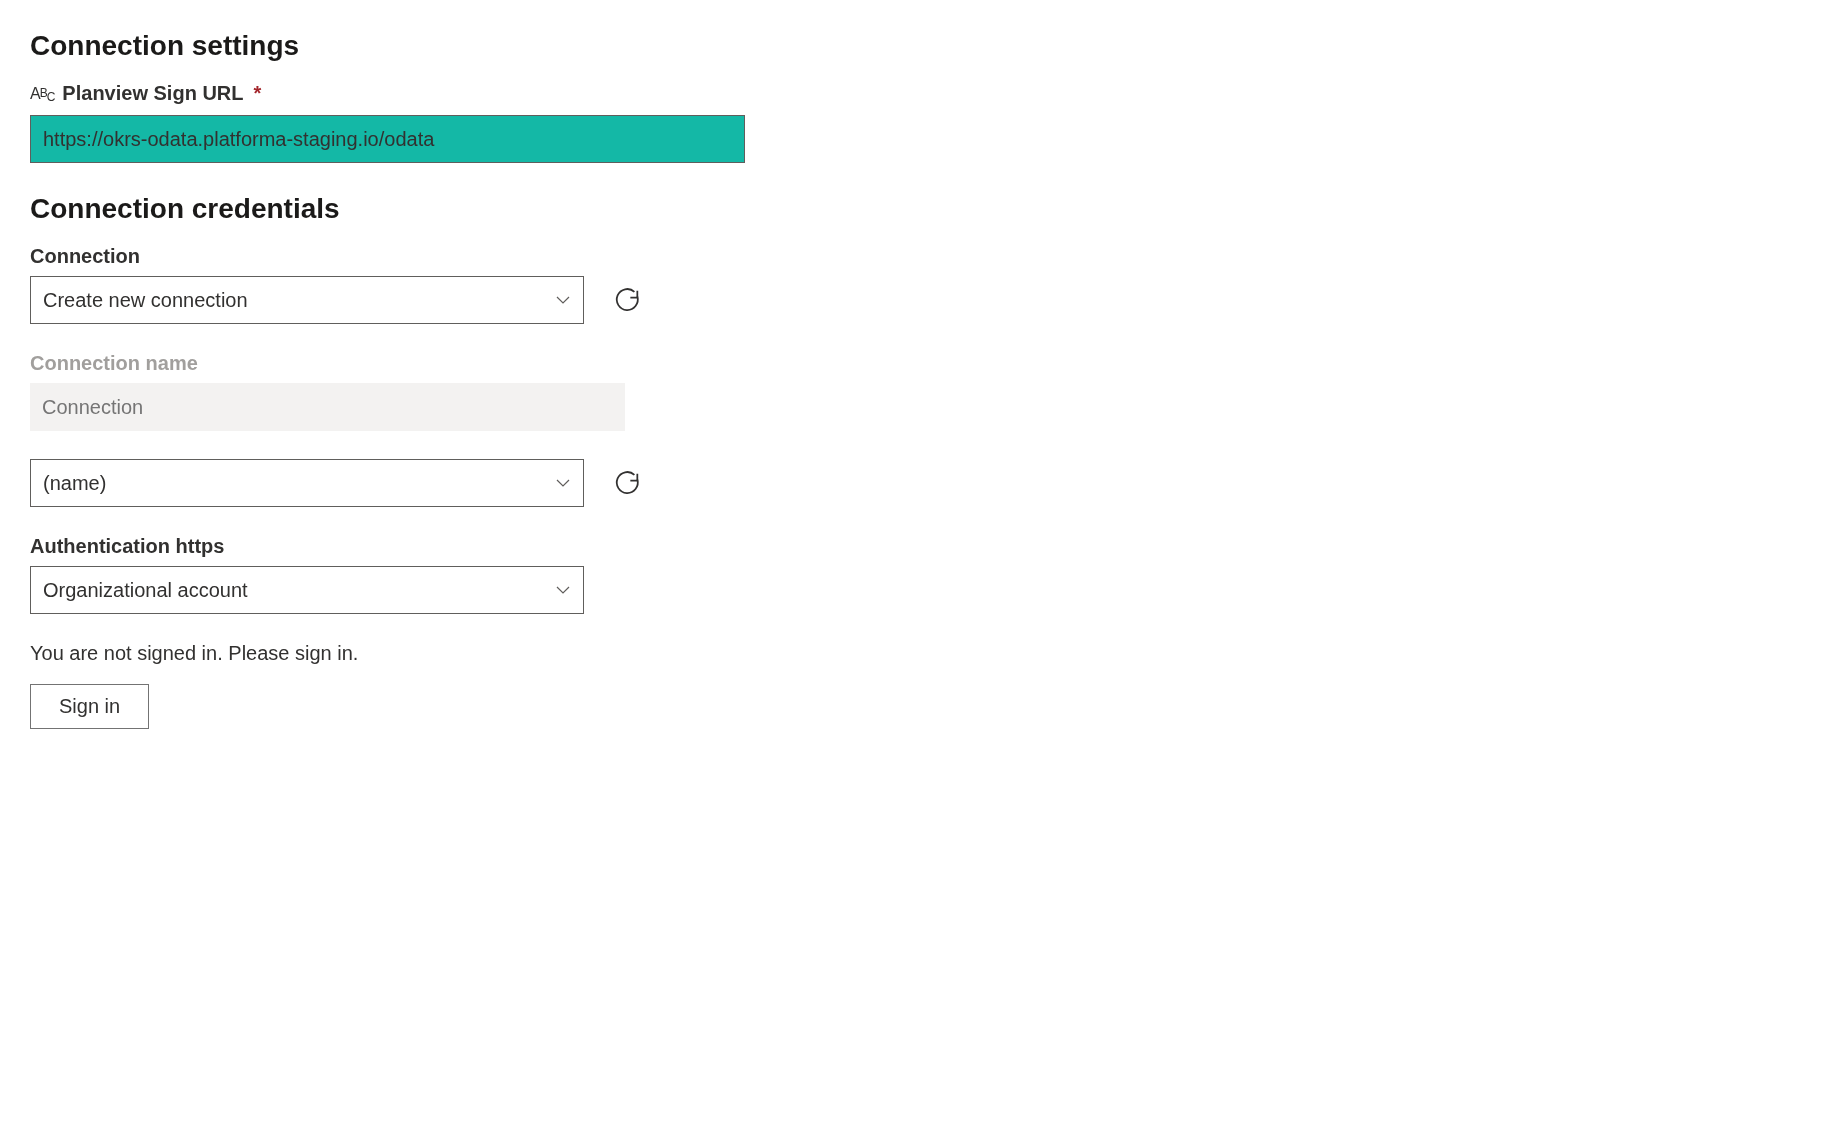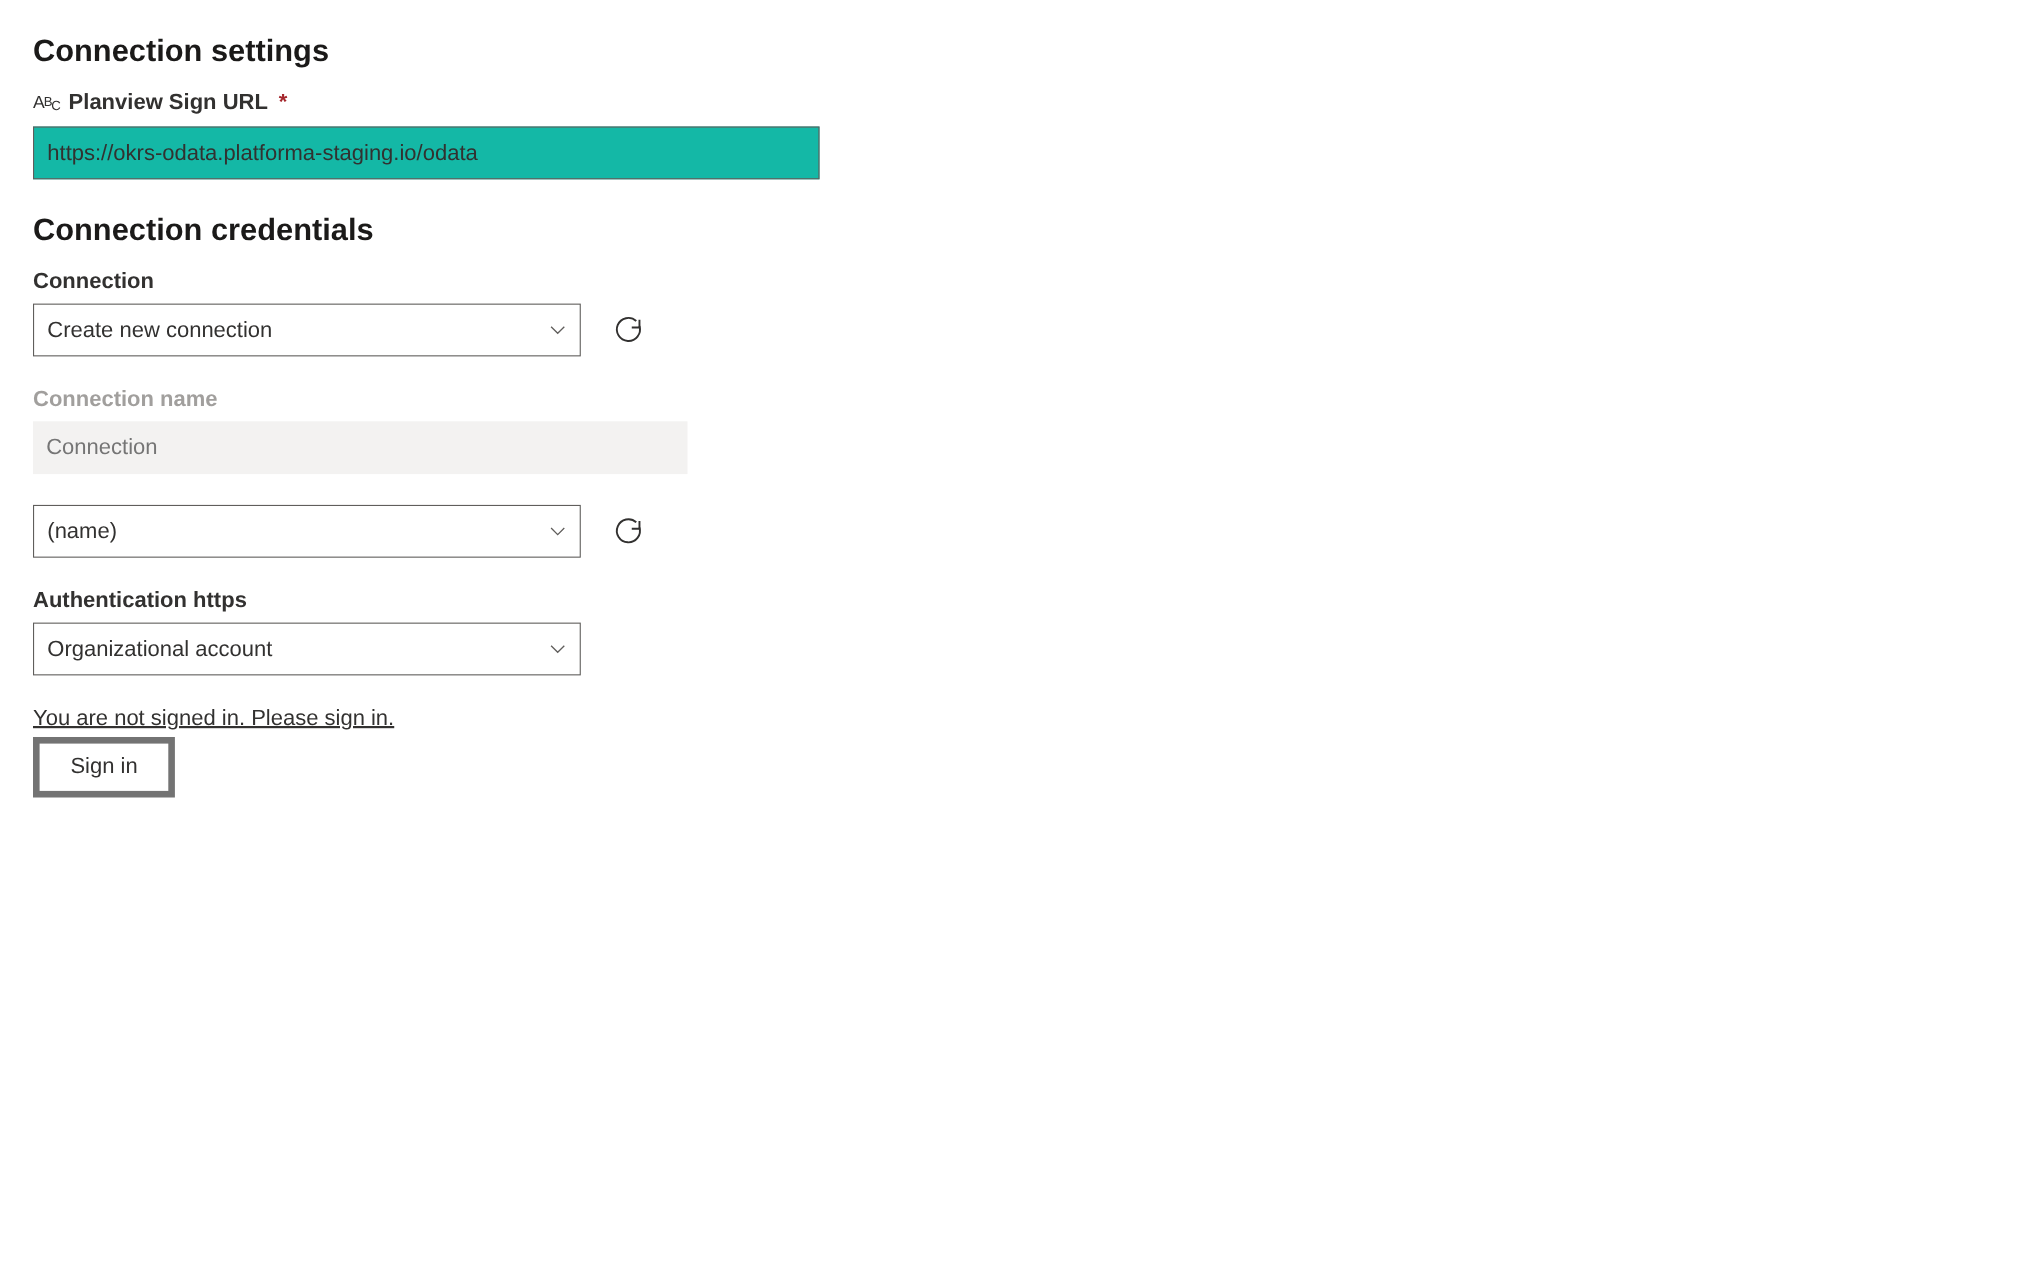--- a/index.html
+++ b/index.html
@@ -66,21 +66,21 @@
       background: #f3f2f1;
       border: none;
       color: #a19f9d;
     }
     .dropdown-row {
       display: flex;
       align-items: center;
       gap: 30px;
     }
     .dropdown {
-      width: 498px;
+      width: 554px;
       height: 48px;
       border: 1px solid #605e5c;
       padding: 16px 12px;
       font-size: 20px;
       font-family: inherit;
       background: #ffffff;
       display: flex;
       align-items: center;
       justify-content: space-between;
       cursor: pointer;
@@ -92,26 +92,25 @@
       width: 16px;
       height: 16px;
     }
     .refresh-icon {
       width: 28px;
       height: 28px;
       cursor: pointer;
     }
     .status-text {
       font-size: 20px;
-      margin-bottom: 5px;
+      margin-bottom: 19px;
       color: #323130;
-      text-decoration: underline;
     }
     .signin-button {
-      border: 6px solid #737373;
+      border: 1px solid #737373;
       background: #ffffff;
       padding: 10px 28px;
       font-size: 20px;
       font-family: inherit;
       cursor: pointer;
       color: #323130;
     }
     .section-heading {
       margin-top: 30px;
     }

